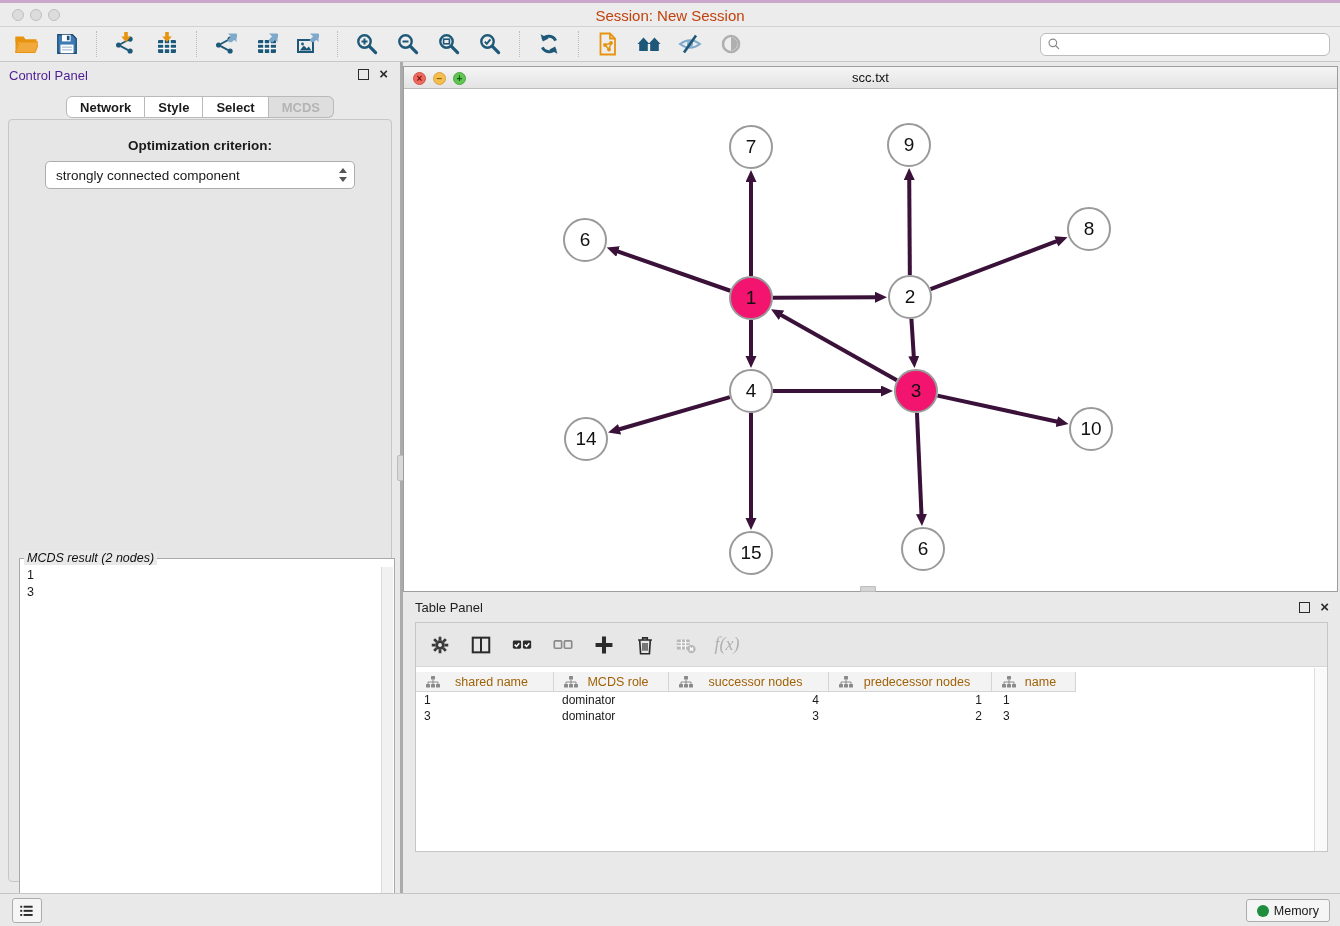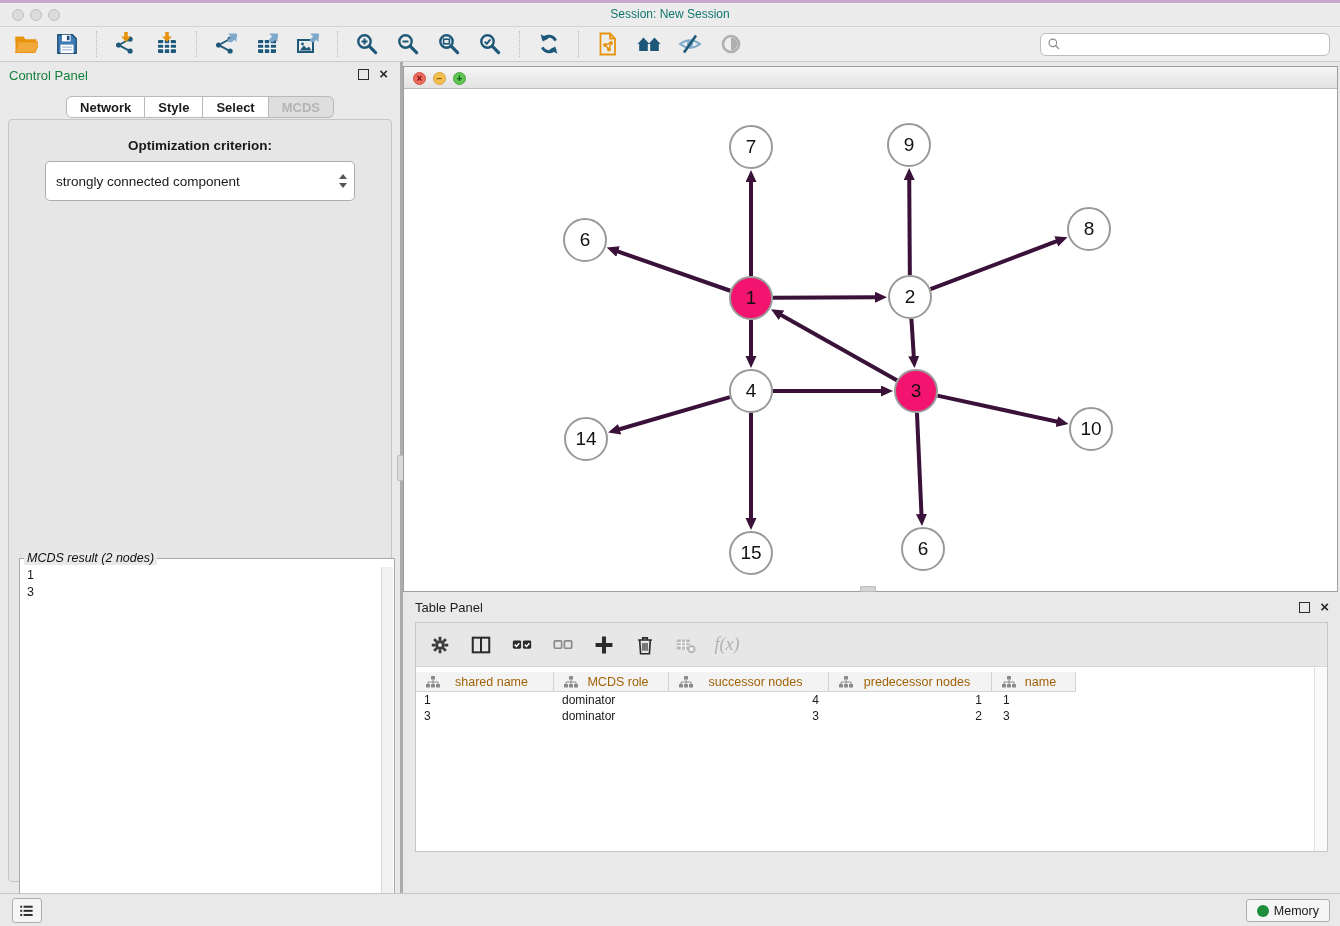--- a/index.html
+++ b/index.html
@@ -4,52 +4,52 @@
 <style>
   html,body{margin:0;padding:0;background:#d0d0d0;}
   *{box-sizing:border-box;}
   .screen{position:relative;width:1340px;height:926px;background:#E9E9E9;
     font-family:"Liberation Sans",sans-serif;color:#1a1a1a;overflow:hidden;}
 
   
   .titlebar{position:absolute;left:0;top:0;width:1340px;height:27px;background:#ECECEC;border-bottom:1px solid #D2D2D2;}
   .titlebar .purple-strip{position:absolute;left:0;top:0;width:100%;height:3px;background:#C9A7CB;}
   .tl-dot{position:absolute;top:9px;width:12px;height:12px;border-radius:50%;background:#DCDCDC;border:1px solid #BFBFBF;}
-  .win-title{position:absolute;left:0;right:0;top:7px;text-align:center;font-size:12px;color:#0f766e;}
+  .win-title{position:absolute;left:0;right:0;top:7px;text-align:center;font-size:15px;color:#c2410c;}
 
   
   .toolbar{position:absolute;left:0;top:27px;width:1340px;height:35px;background:#EDEDED;
     border-bottom:1px solid #C8C8C8;display:flex;align-items:center;padding:0 10px;}
   .tb-items{display:flex;align-items:center;gap:9px;}
   .tb-btn{width:32px;height:28px;border:none;background:transparent;padding:2px;display:flex;
     align-items:center;justify-content:center;cursor:pointer;}
   .tb-btn svg{width:24px;height:24px;}
   .tb-sep{width:1px;height:26px;border-left:1px dotted #BDBDBD;margin:0 4px;}
   .searchbox{margin-left:auto;width:290px;height:23px;background:#fff;border:1px solid #BDBDBD;
     border-radius:6px;display:flex;align-items:center;padding:0 6px;}
   .searchbox svg{width:14px;height:14px;margin-right:4px;flex:none;}
   .searchbox input{border:none;outline:none;flex:1;font-size:13px;font-family:"Liberation Sans",sans-serif;background:transparent;}
 
   
   .control-panel{position:absolute;left:0;top:62px;width:400px;height:831px;background:#E9E9E9;}
   .cp-header{position:absolute;left:0;top:0;width:100%;height:26px;}
-  .cp-title{position:absolute;left:9px;top:6px;font-size:13px;color:#15803d;}
+  .cp-title{position:absolute;left:9px;top:6px;font-size:13px;color:#4c1d95;}
   .panel-float{position:absolute;width:11px;height:11px;border:1.5px solid #2b2b2b;top:7px;cursor:pointer;}
   .panel-close{position:absolute;top:4px;font-size:15px;font-weight:bold;color:#2b2b2b;cursor:pointer;line-height:16px;}
   .cp-float{right:31px;} .cp-close{right:12px;}
   .cp-tabs{position:absolute;left:0;top:34px;width:100%;display:flex;justify-content:center;}
   .seg-tab{height:22px;border:1px solid #B9B9B9;border-left:none;background:#fff;font-size:13px;font-weight:600;
     color:#1a1a1a;display:flex;align-items:center;justify-content:center;padding:0 13px;cursor:pointer;}
   .seg-tab:first-child{border-left:1px solid #B9B9B9;border-radius:6px 0 0 6px;}
   .seg-tab:last-child{border-radius:0 6px 6px 0;}
   .seg-tab.active{background:#DEDEDE;color:#B4B4B4;}
   .cp-body{position:absolute;left:8px;top:57px;width:384px;height:763px;background:#E6E6E6;
     border:1px solid #C6C6C6;border-radius:4px;}
   .opt-label{position:absolute;left:0;right:0;top:18px;text-align:center;font-size:13.5px;font-weight:600;}
-  .criterion-select{position:absolute;left:36px;top:41px;width:310px;height:40px;background:#fff;
+  .criterion-select{position:absolute;left:36px;top:41px;width:310px;height:28px;background:#fff;
     border:1px solid #ADADAD;border-radius:5px;display:flex;align-items:center;font-size:13.5px;
     padding:0 6px 0 10px;cursor:pointer;}
   .criterion-select .val{flex:1;}
   .cp-buttons{position:absolute;left:0;right:0;top:73px;display:flex;justify-content:center;gap:14px;}
   .btn{height:23px;border:1px solid #ADADAD;border-radius:5px;background:linear-gradient(#FFFFFF,#F1F1F1);
     font-size:13.5px;font-family:"Liberation Sans",sans-serif;padding:0 15px;cursor:pointer;}
   .mcds-fieldset{position:absolute;left:10px;top:431px;width:376px;height:380px;background:#fff;
     border:1px solid #A9A9A9;margin:0;padding:0;}
   .mcds-fieldset legend{font-size:12.5px;background:#E9E9E9;padding:0 3px;margin-left:4px;color:#111;font-style:italic;}
   .mcds-list{position:absolute;left:1px;right:14px;top:2px;bottom:1px;overflow:hidden;}
@@ -323,20 +323,21 @@
 
   <div class="v-split">
     <div class="handle"></div>
   </div>
 
   <div class="net-frame">
     <div class="net-titlebar">
       <span class="mac-dot dot-close">×</span>
       <span class="mac-dot dot-min">−</span>
       <span class="mac-dot dot-max">+</span>
+      <div class="net-title">scc.txt</div>
     </div>
     <div class="net-canvas" id="net-canvas">
         <svg class="edges" width="933" height="502">
           <defs>
             <marker id="arrow" markerUnits="userSpaceOnUse" markerWidth="14" markerHeight="13" refX="2" refY="5.5" orient="auto">
               <path d="M0,0 L12,5.5 L0,11 Z" fill="#3A1139"></path>
             </marker>
           </defs>
           <line x1="347" y1="187" x2="347" y2="91" stroke="#3A1139" stroke-width="4" marker-end="url(#arrow)"></line>
           <line x1="326.23121807335133" y1="201.7434376400866" x2="212.153172889973" y2="161.88484353987008" stroke="#3A1139" stroke-width="4" marker-end="url(#arrow)"></line>

